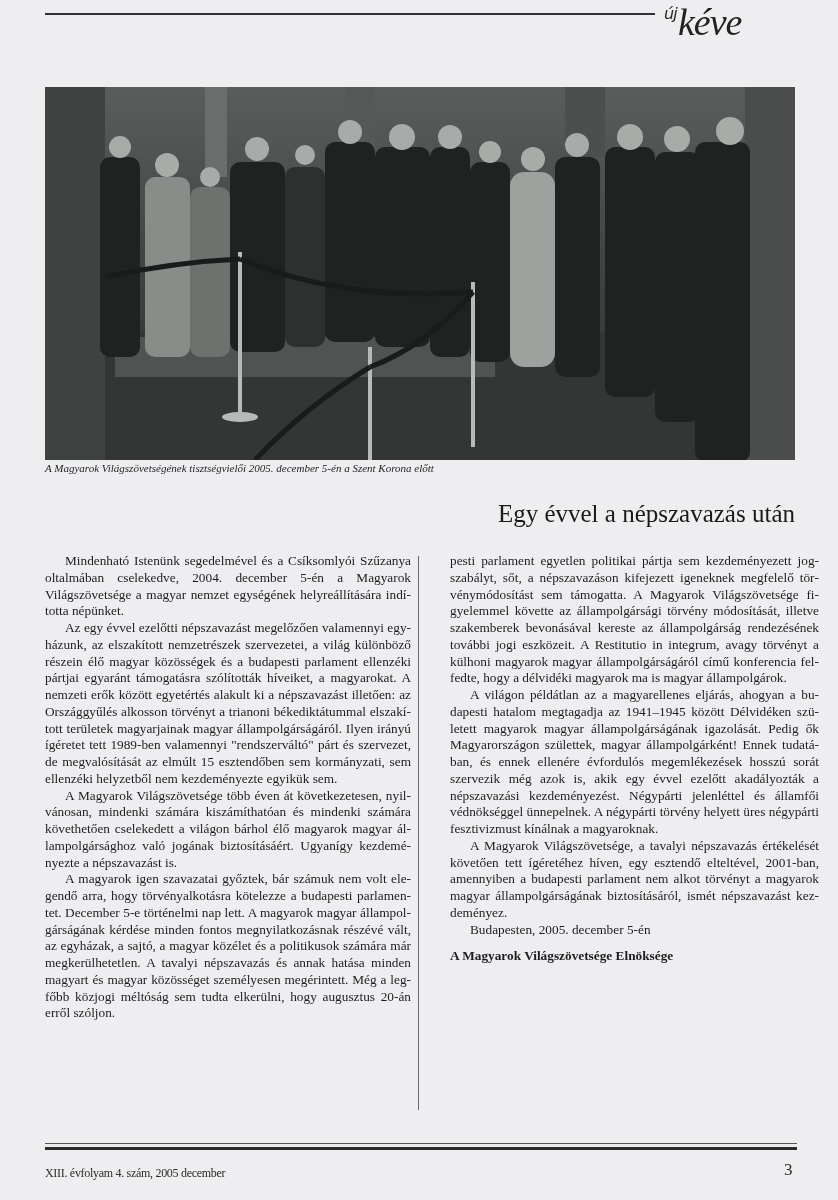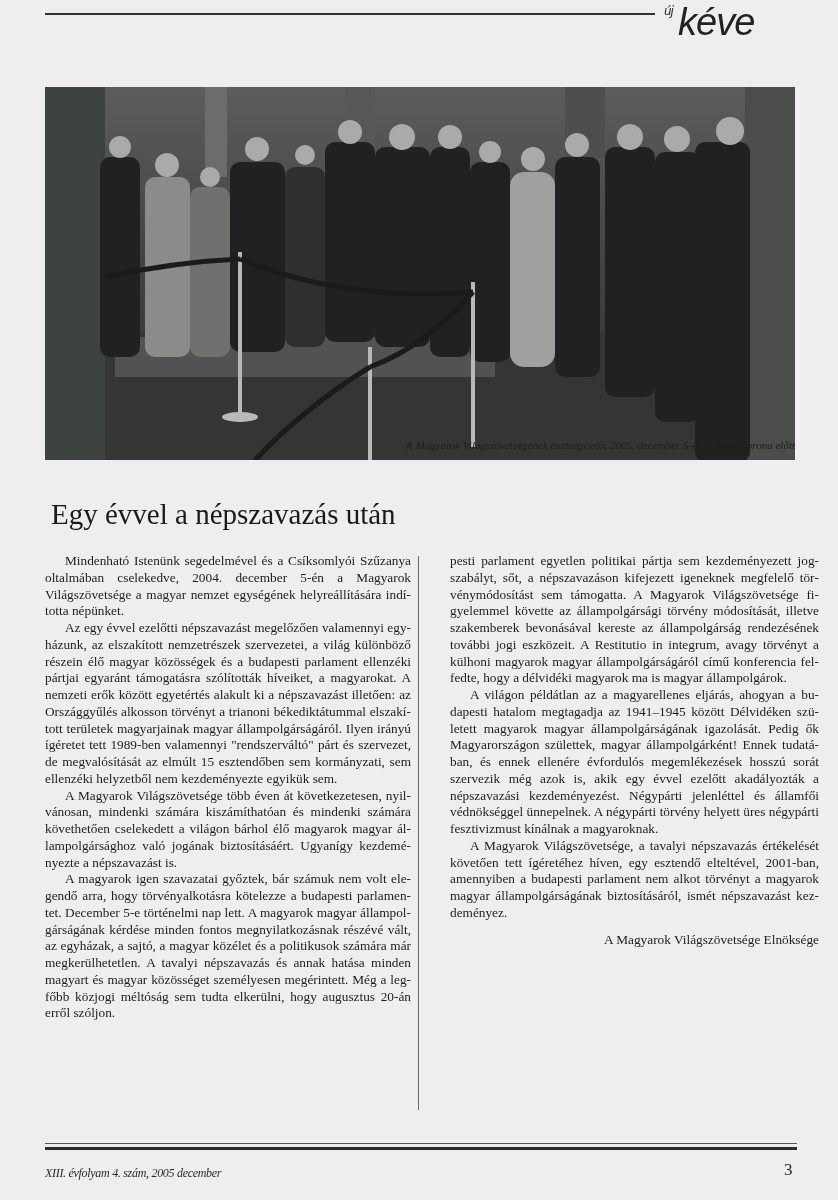--- a/index.html
+++ b/index.html
@@ -10,61 +10,61 @@
     color: #1d1d1f;
   }
   .top-rule {
     position: absolute; left: 45px; top: 13px; width: 610px; height: 2px;
     background: #2f3132;
   }
   .logo {
     position: absolute; left: 664px; top: -2px; width: 150px; height: 50px;
   }
   .logo .uj {
-    position: absolute; left: 0; top: 6px; font-size: 12px; font-style: italic;
+    position: absolute; left: 0; top: 6px; font-size: 16px; font-style: italic;
     font-family: "DejaVu Sans", sans-serif; color: #2a2a2a; letter-spacing: -1px;
   }
   .logo .keve {
     position: absolute; left: 14px; top: 2px; font-size: 38px; font-style: italic;
-    font-family: Liberation Sans, sans-serif; color: #222; letter-spacing: -1px;
+    font-family: Liberation Serif, serif; color: #222; letter-spacing: -1px;
     line-height: 44px;
   }
   .photo {
     position: absolute; left: 45px; top: 87px; width: 750px; height: 373px;
     background: #3a3d3c; overflow: hidden;
   }
   .photo svg { display: block; }
   .caption {
-    position: absolute; left: 45px; top: 437px; width: 750px; text-align: right;
+    position: absolute; left: 45px; top: 460px; width: 750px; text-align: left;
     font-size: 11px; font-style: italic; line-height: 16px;
   }
   .title {
-    position: absolute; left: 51px; top: 497px; width: 750px; text-align: left;
-    font-size: 29px; line-height: 34px; color: #1a1a1a;
+    position: absolute; left: 45px; top: 497px; width: 750px; text-align: right;
+    font-size: 25px; line-height: 34px; color: #1a1a1a;
   }
   .col {
     position: absolute; top: 553px; font-size: 13.3px; line-height: 16.75px;
     text-align: justify; hyphens: manual;
   }
   .col.left { left: 45px; width: 366px; }
   .col.right { left: 450px; width: 369px; }
   .col p { margin: 0; text-indent: 20px; }
   .col p.noindent { text-indent: 0; }
-  .col p.sig { text-align: right; font-weight: normal; margin-top: 10px; text-indent: 0; }
+  .col p.sig { font-weight: bold; margin-top: 10px; text-indent: 0; }
   .col-divider {
     position: absolute; left: 418px; top: 556px; width: 1px; height: 554px; background: #6a6a6a;
   }
   .bottom-rule-1 {
     position: absolute; left: 45px; top: 1143px; width: 752px; height: 1px; background: #555;
   }
   .bottom-rule-2 {
     position: absolute; left: 45px; top: 1147px; width: 752px; height: 3px; background: #2b2b2b;
   }
   .footer-left {
-    position: absolute; left: 45px; top: 1166px; font-size: 12px; font-style: italic;
+    position: absolute; left: 45px; top: 1166px; font-size: 12px; 
     letter-spacing: -0.3px; color: #2a2a2a;
   }
   .page-number {
     position: absolute; left: 784px; top: 1160px; font-size: 17px; color: #2a2a2a;
   }
 </style>
 </head>
 <body>
 
 <div class="top-rule"></div>
@@ -152,19 +152,20 @@
   <p>A Magyarok Világszövetsége több éven át következetesen, nyil­vánosan, mindenki számára kiszámíthatóan és mindenki számára követhetően cselekedett a világon bárhol élő magyarok magyar ál­lampolgársághoz való jogának biztosításáért. Ugyanígy kezdemé­nyezte a népszavazást is.</p>
   <p>A magyarok igen szavazatai győztek, bár számuk nem volt ele­gendő arra, hogy törvényalkotásra kötelezze a budapesti parlamen­tet. December 5-e történelmi nap lett. A magyarok magyar állampol­gárságának kérdése minden fontos megnyilatkozásnak részévé vált, az egyházak, a sajtó, a magyar közélet és a politikusok számára már megkerülhetetlen. A tavalyi népszavazás és annak hatása minden magyart és magyar közösséget személyesen megérintett. Még a leg­főbb közjogi méltóság sem tudta elkerülni, hogy augusztus 20-án erről szóljon.</p>
 </div>
 
 <div class="col-divider"></div>
 
 <div class="col right">
   <p class="noindent">pesti parlament egyetlen politikai pártja sem kezdeményezett jog­szabályt, sőt, a népszavazáson kifejezett igeneknek megfelelő tör­vénymódosítást sem támogatta. A Magyarok Világszövetsége fi­gyelemmel követte az állampolgársági törvény módosítását, illetve szakemberek bevonásával kereste az állampolgárság rendezésének további jogi eszközeit. A Restitutio in integrum, avagy törvényt a külhoni magyarok magyar állampolgárságáról című konferencia fel­fedte, hogy a délvidéki magyarok ma is magyar állampolgárok.</p>
   <p>A világon példátlan az a magyarellenes eljárás, ahogyan a bu­dapesti hatalom megtagadja az 1941–1945 között Délvidéken szü­letett magyarok magyar állampolgárságának igazolását. Pedig ők Magyarországon születtek, magyar állampolgárként! Ennek tudatá­ban, és ennek ellenére évfordulós megemlékezések hosszú sorát szer­vezik még azok is, akik egy évvel ezelőtt akadályozták a népszava­zási kezdeményezést. Négypárti jelenléttel és államfői védnökség­gel ünnepelnek. A négypárti törvény helyett üres négypárti feszti­vizmust kínálnak a magyaroknak.</p>
   <p>A Magyarok Világszövetsége, a tavalyi népszavazás értékelését követően tett ígéretéhez híven, egy esztendő elteltével, 2001-ban, amennyiben a budapesti parlament nem alkot törvényt a magyarok magyar állampolgárságának biztosításáról, ismét népszavazást kez­deményez.</p>
+  <p style="text-align:left;">Budapesten, 2005. december 5-én</p>
   <p class="sig">A Magyarok Világszövetsége Elnöksége</p>
 </div>
 
 <div class="bottom-rule-1"></div>
 <div class="bottom-rule-2"></div>
 <div class="footer-left">XIII. évfolyam 4. szám, 2005 december</div>
 <div class="page-number">3</div>
 
 </body></html>

